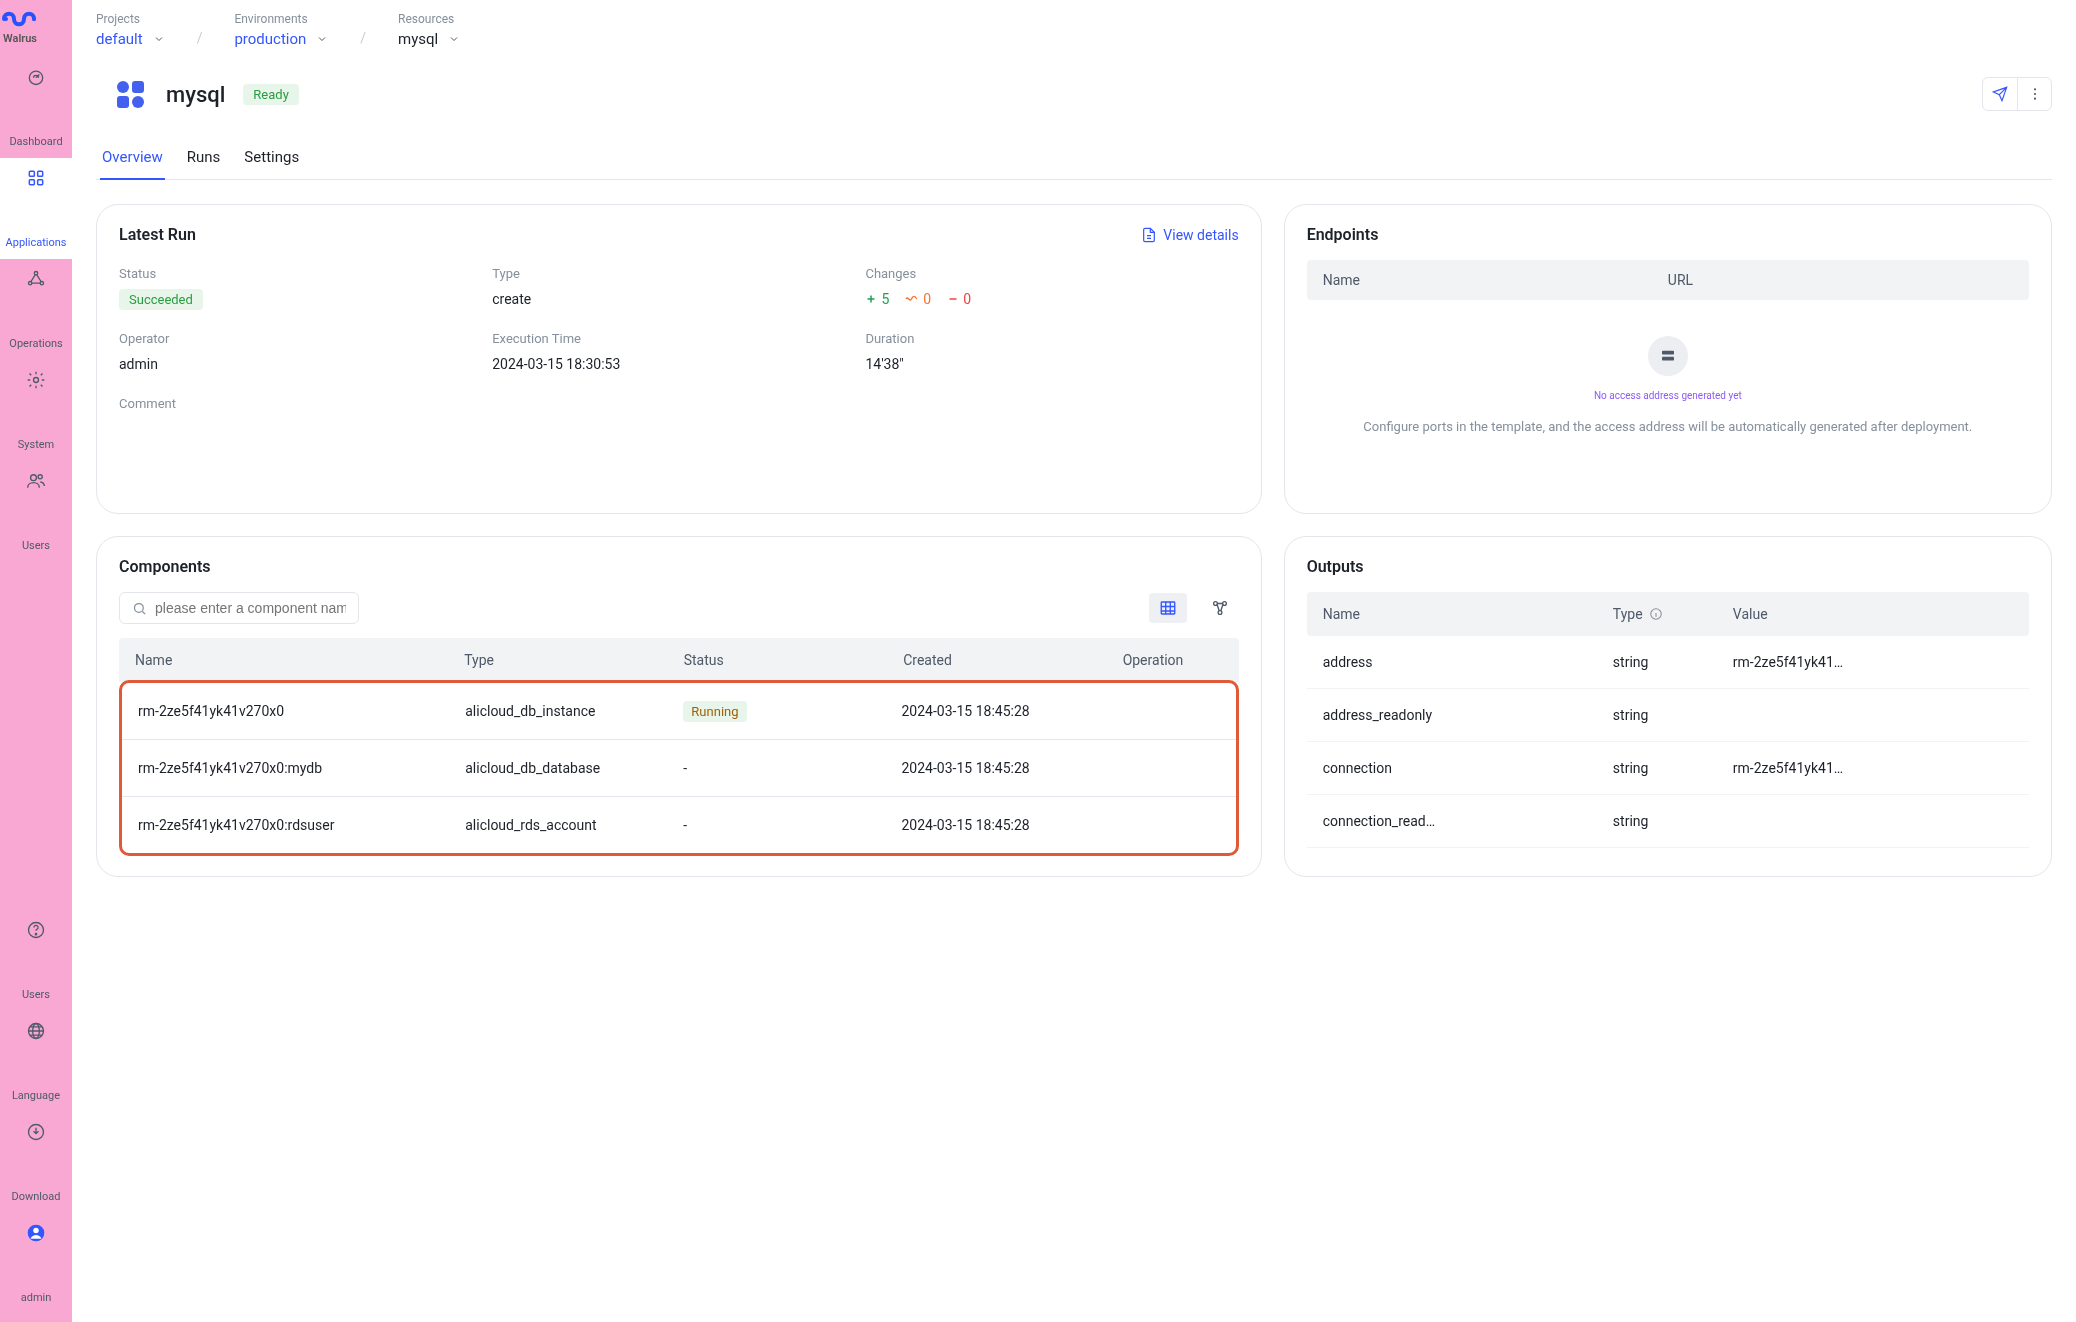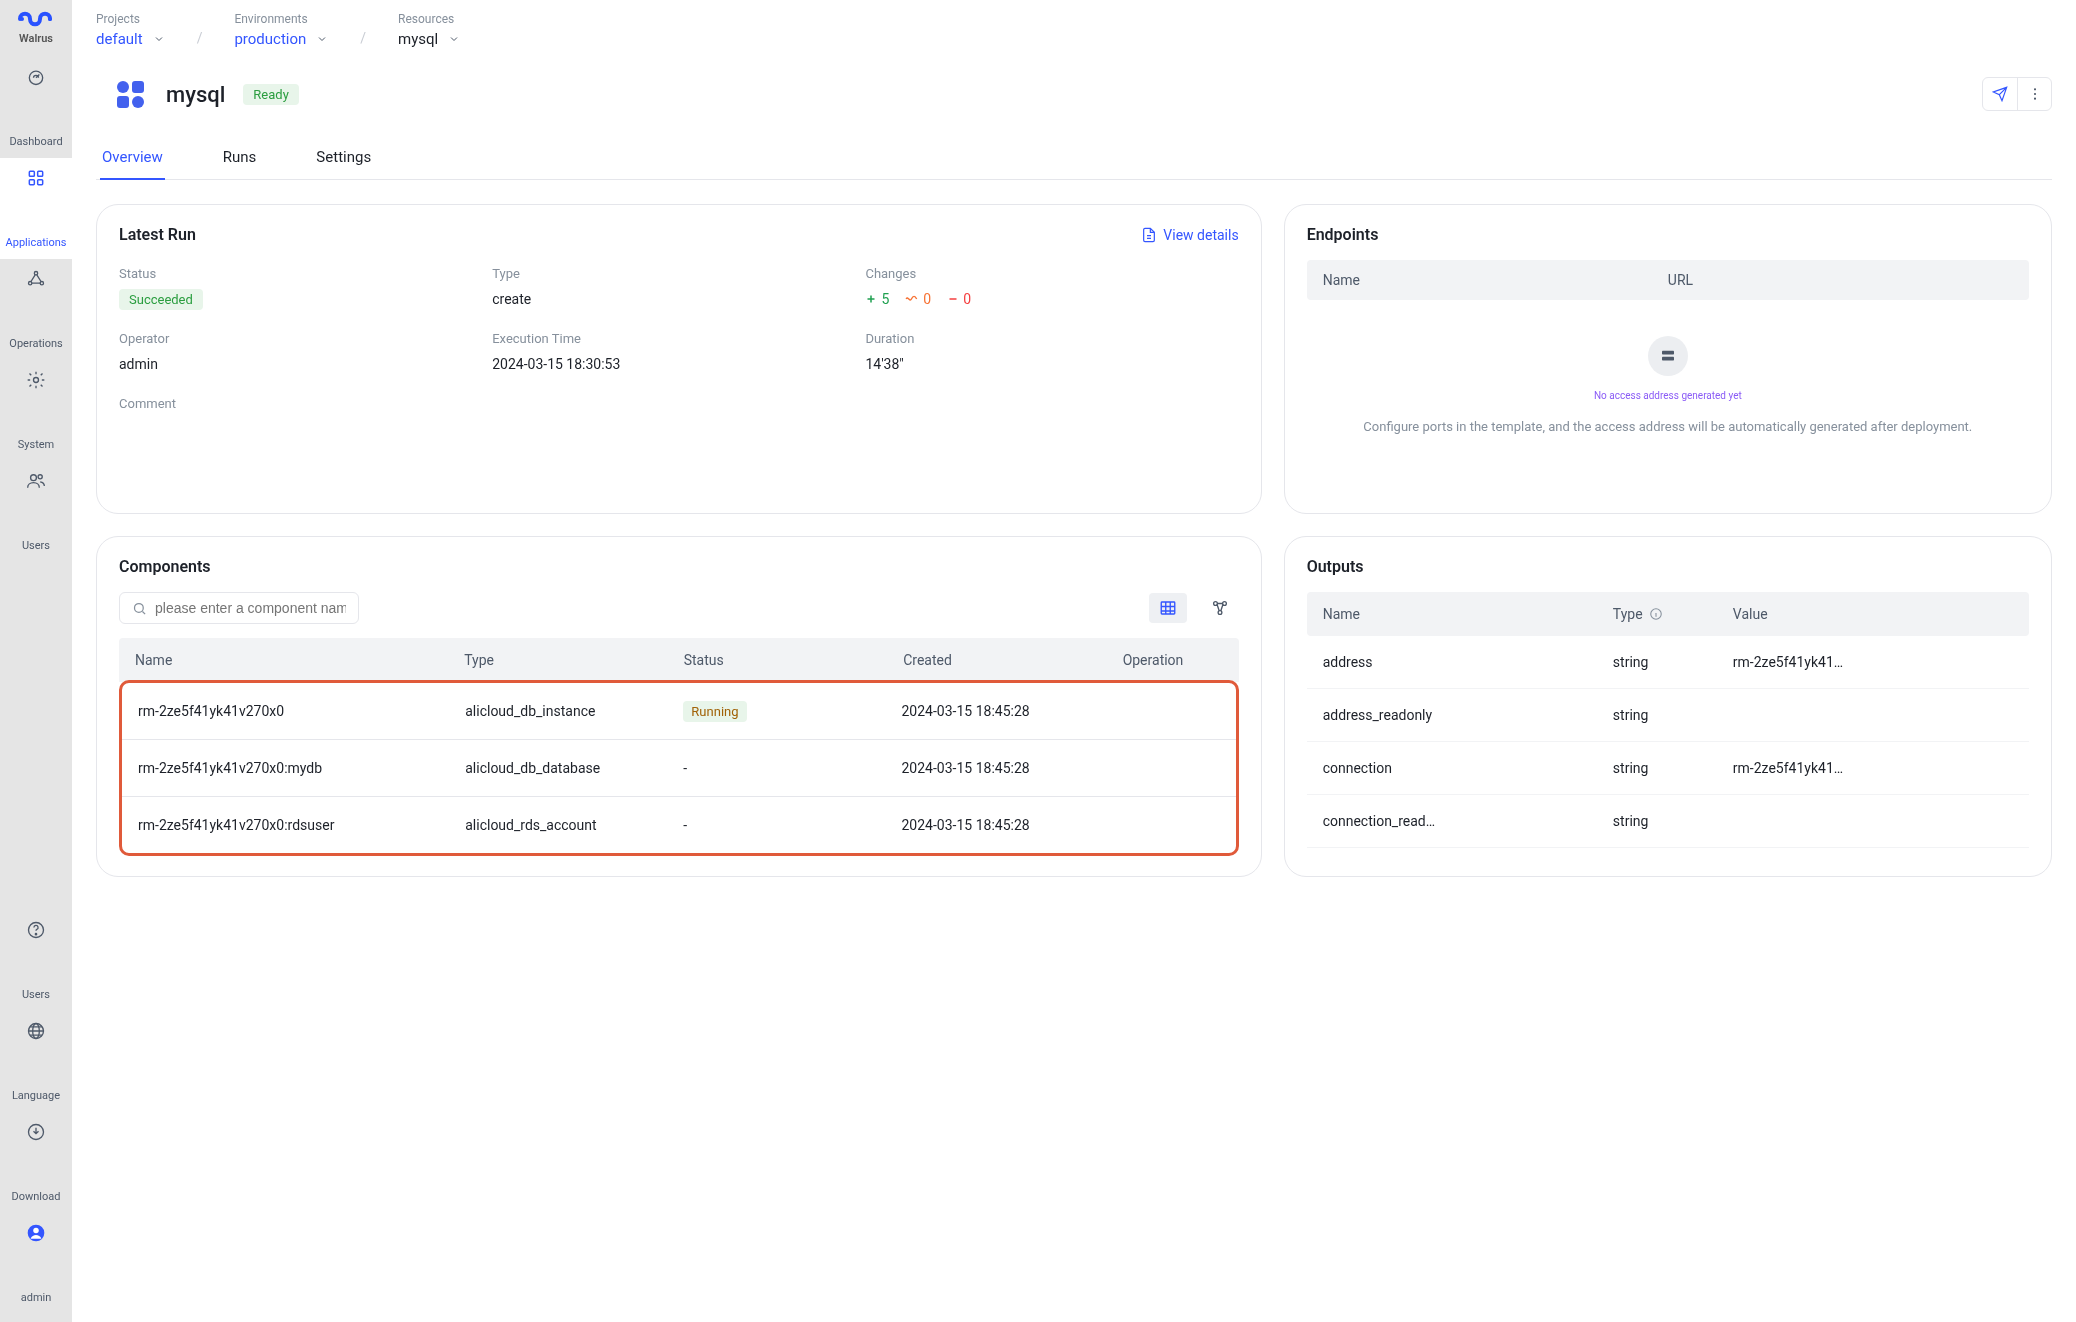--- a/index.html
+++ b/index.html
@@ -1,21 +1,21 @@
 <!DOCTYPE html>
 <html><head>
 <meta charset="utf-8">
 <style>
 * { box-sizing: border-box; margin: 0; padding: 0; }
 body { font-family: -apple-system, BlinkMacSystemFont, "Segoe UI", Roboto, sans-serif; font-size: 14px; color: #1d2129; background: #fff; }
 
 .app { display: flex; height: 100vh; }
 
 
-.sidebar { width: 72px; background: #e5e5e5; display: flex; flex-direction: column; align-items: center; padding: 8px 0; }
+.sidebar { width: 72px; background: #f9a8d4; display: flex; flex-direction: column; align-items: flex-start; padding: 8px 0; }
 .logo-wrap { display: flex; flex-direction: column; align-items: center; margin-bottom: 12px; }
 .logo-text { font-size: 11px; font-weight: 600; color: #555; margin-top: 2px; }
 .sidebar-nav { display: flex; flex-direction: column; width: 100%; }
 .sidebar-item { display: flex; flex-direction: column; align-items: center; padding: 10px 0; cursor: pointer; color: #4e5969; }
 .sidebar-item.active { background: #fff; color: #3456ff; }
 .sidebar-item .icn { margin-bottom: 4px; }
 .sidebar-item-label { font-size: 11px; margin-top: 44px; }
 .sidebar-bottom { margin-top: auto; display: flex; flex-direction: column; width: 100%; }
 
 
@@ -37,21 +37,21 @@
 .res-title { font-size: 22px; font-weight: 500; }
 .badge { padding: 3px 10px; border-radius: 4px; font-size: 13px; }
 .badge.ready { background: #e8f5ea; color: #2a9d3f; }
 .badge.running { background: #e8f5ea; color: #a16207; font-size: 13px; padding: 3px 8px; }
 .badge.succeeded { background: #e8f5ea; color: #2a9d3f; }
 .title-actions { margin-left: auto; display: flex; border: 1px solid #e5e6eb; border-radius: 6px; overflow: hidden; }
 .title-actions .act { width: 34px; height: 32px; display: flex; align-items: center; justify-content: center; cursor: pointer; color: #4e5969; }
 .title-actions .act + .act { border-left: 1px solid #e5e6eb; }
 
 
-.tabs { display: flex; gap: 56px; border-bottom: 1px solid #e5e6eb; margin-bottom: 24px; padding-left: 4px; }
+.tabs { display: flex; gap: 20px; border-bottom: 1px solid #e5e6eb; margin-bottom: 24px; padding-left: 4px; }
 .tab { padding: 6px 2px 12px 2px; cursor: pointer; font-size: 15px; color: #1d2129; }
 .tab.active { color: #3456ff; border-bottom: 2px solid #3456ff; margin-bottom: -1px; }
 
 
 .row { display: flex; gap: 22px; margin-bottom: 22px; }
 .card { border: 1px solid #e5e6eb; border-radius: 22px; background: #fff; }
 .card-pad { padding: 20px 22px; }
 .left-col { flex: 1.55; }
 .right-col { flex: 1; }
 

